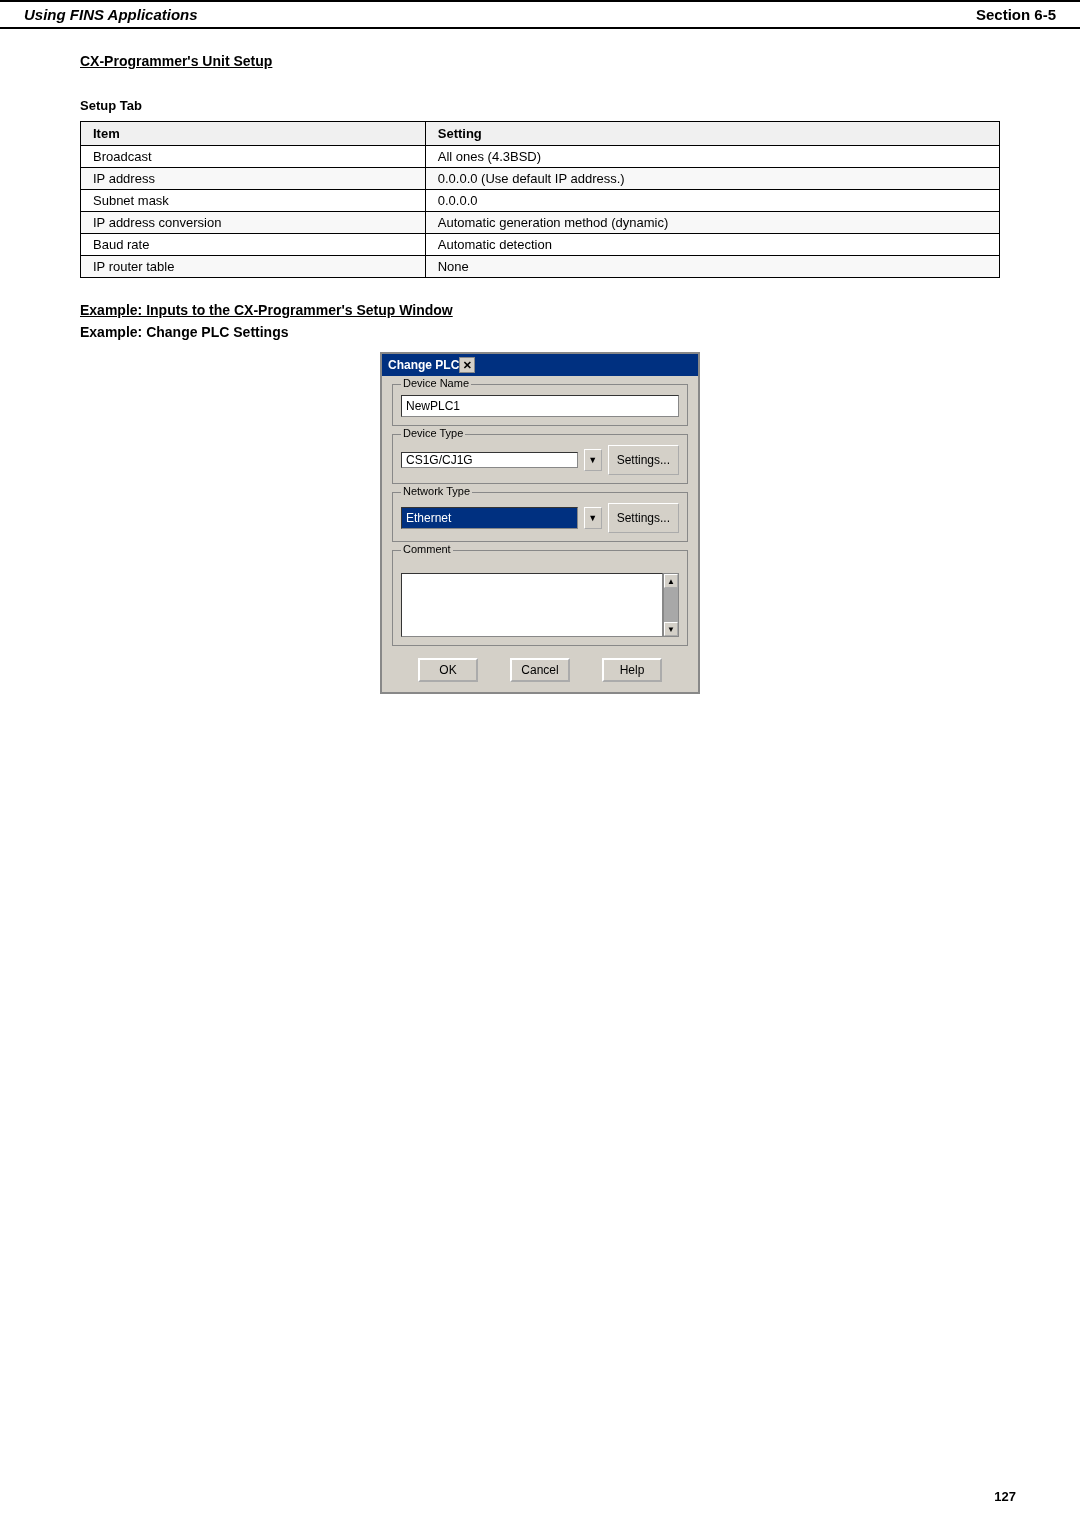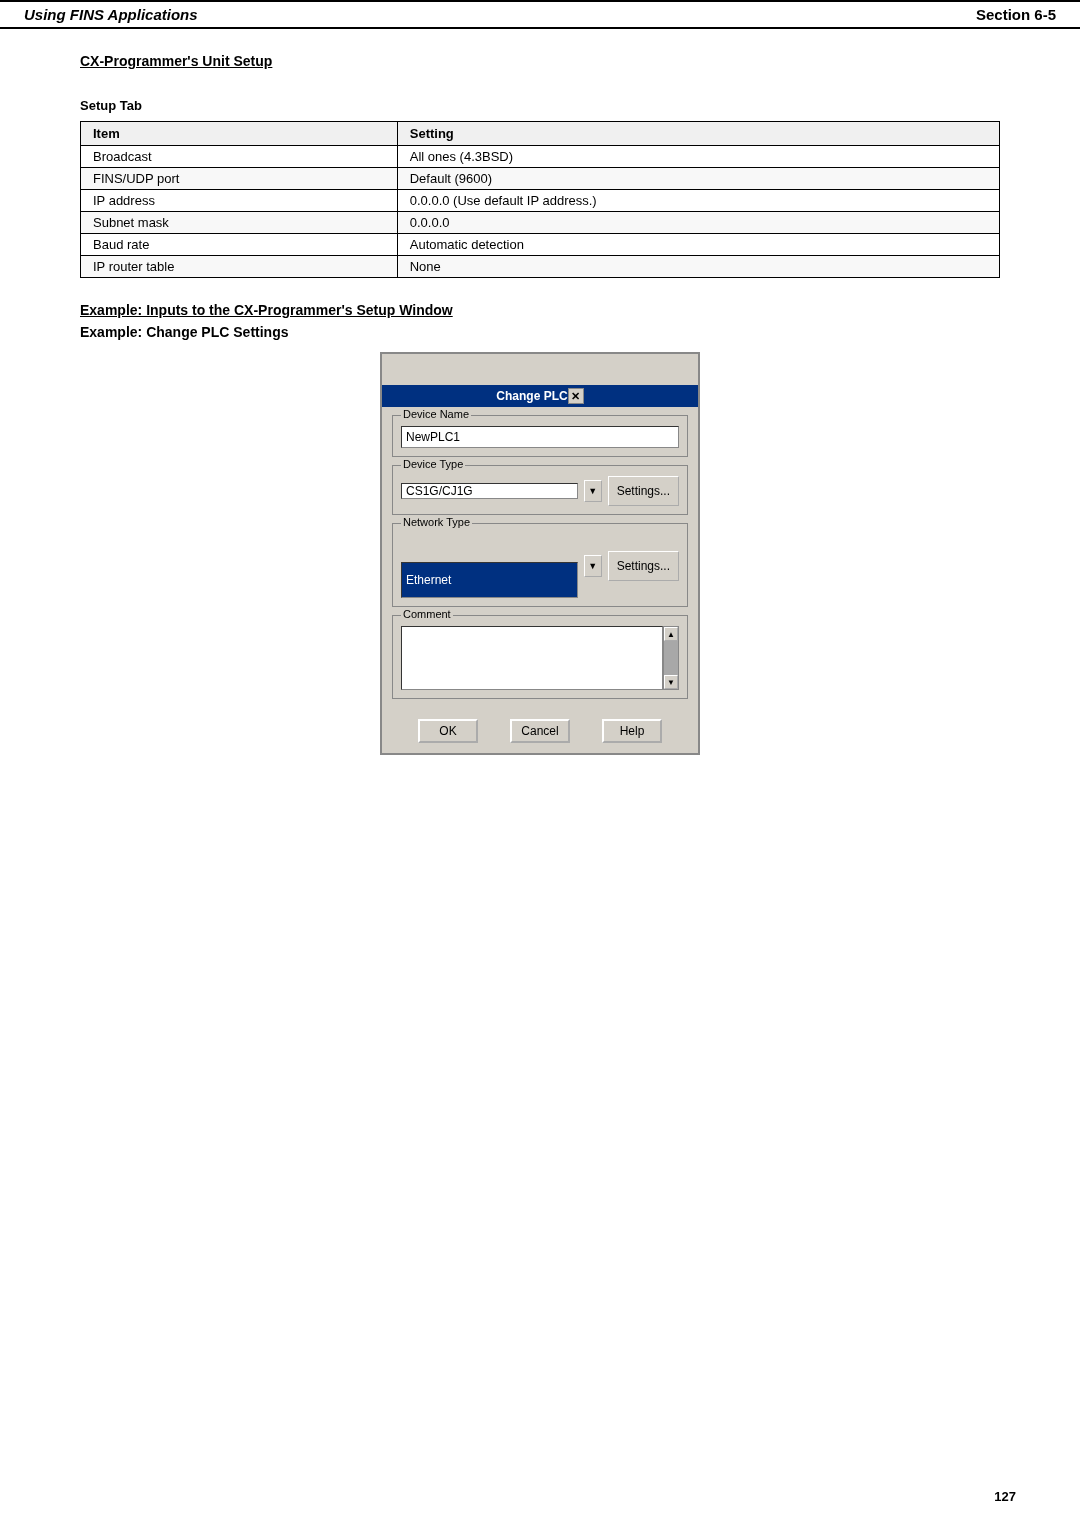--- a/index.html
+++ b/index.html
@@ -111,26 +111,25 @@
       border: 2px solid #888;
       background: #d4d0c8;
       font-size: 12px;
       font-family: 'Tahoma', Arial, sans-serif;
     }
 
     .dialog-titlebar {
       background: #003080;
       color: #ffffff;
       display: flex;
-      justify-content: center;
+      justify-content: flex-start;
       align-items: center;
       padding: 3px 6px;
       font-weight: bold;
       font-size: 12px;
-      margin-top: 31px;
     }
 
     .dialog-titlebar-close {
       background: #d4d0c8;
       border: 1px solid #888;
       width: 16px;
       height: 16px;
       display: flex;
       align-items: center;
       justify-content: center;
@@ -183,29 +182,28 @@
       flex: 1;
       height: 16px;
       border: 1px inset #888;
       background: #ffffff;
       font-size: 12px;
       padding: 1px 4px;
     }
 
     .field-select-highlighted {
       flex: 1;
-      height: 36px;
+      height: 22px;
       border: 1px inset #888;
       background: #003080;
       color: #ffffff;
       font-size: 12px;
       padding: 1px 4px;
       display: flex;
       align-items: center;
-      margin-top: 28px;
     }
 
     .select-dropdown-btn {
       width: 18px;
       height: 22px;
       background: #d4d0c8;
       border: 1px outset #fff;
       display: flex;
       align-items: center;
       justify-content: center;
@@ -218,22 +216,22 @@
       background: #d4d0c8;
       border: 1px outset #fff;
       font-size: 12px;
       cursor: pointer;
       height: 30px;
       white-space: nowrap;
     }
 
     .comment-group {
       border: 1px solid #888;
-      margin-bottom: 20px;
-      padding: 2px 8px 8px 8px;
+      margin-bottom: 12px;
+      padding: 14px 8px 8px 8px;
       position: relative;
       background: #d4d0c8;
     }
 
     .comment-label {
       position: absolute;
       top: -8px;
       left: 8px;
       background: #d4d0c8;
       padding: 0 2px;
@@ -327,30 +325,30 @@
           <th>Item</th>
           <th>Setting</th>
         </tr>
     </thead>
     <tbody id="table-body">
     <tr>
           <td>Broadcast</td>
           <td>All ones (4.3BSD)</td>
         </tr>
         <tr>
-          <td>FINS/UDP port</td>
-          <td>Default (9600)</td>
-        </tr>
-        <tr>
           <td>IP address</td>
           <td>0.0.0.0 (Use default IP address.)</td>
         </tr>
         <tr>
           <td>Subnet mask</td>
           <td>0.0.0.0</td>
+        </tr>
+        <tr>
+          <td>IP address conversion</td>
+          <td>Automatic generation method (dynamic)</td>
         </tr>
         <tr>
           <td>Baud rate</td>
           <td>Automatic detection</td>
         </tr>
         <tr>
           <td>IP router table</td>
           <td>None</td>
         </tr>
       </tbody>

